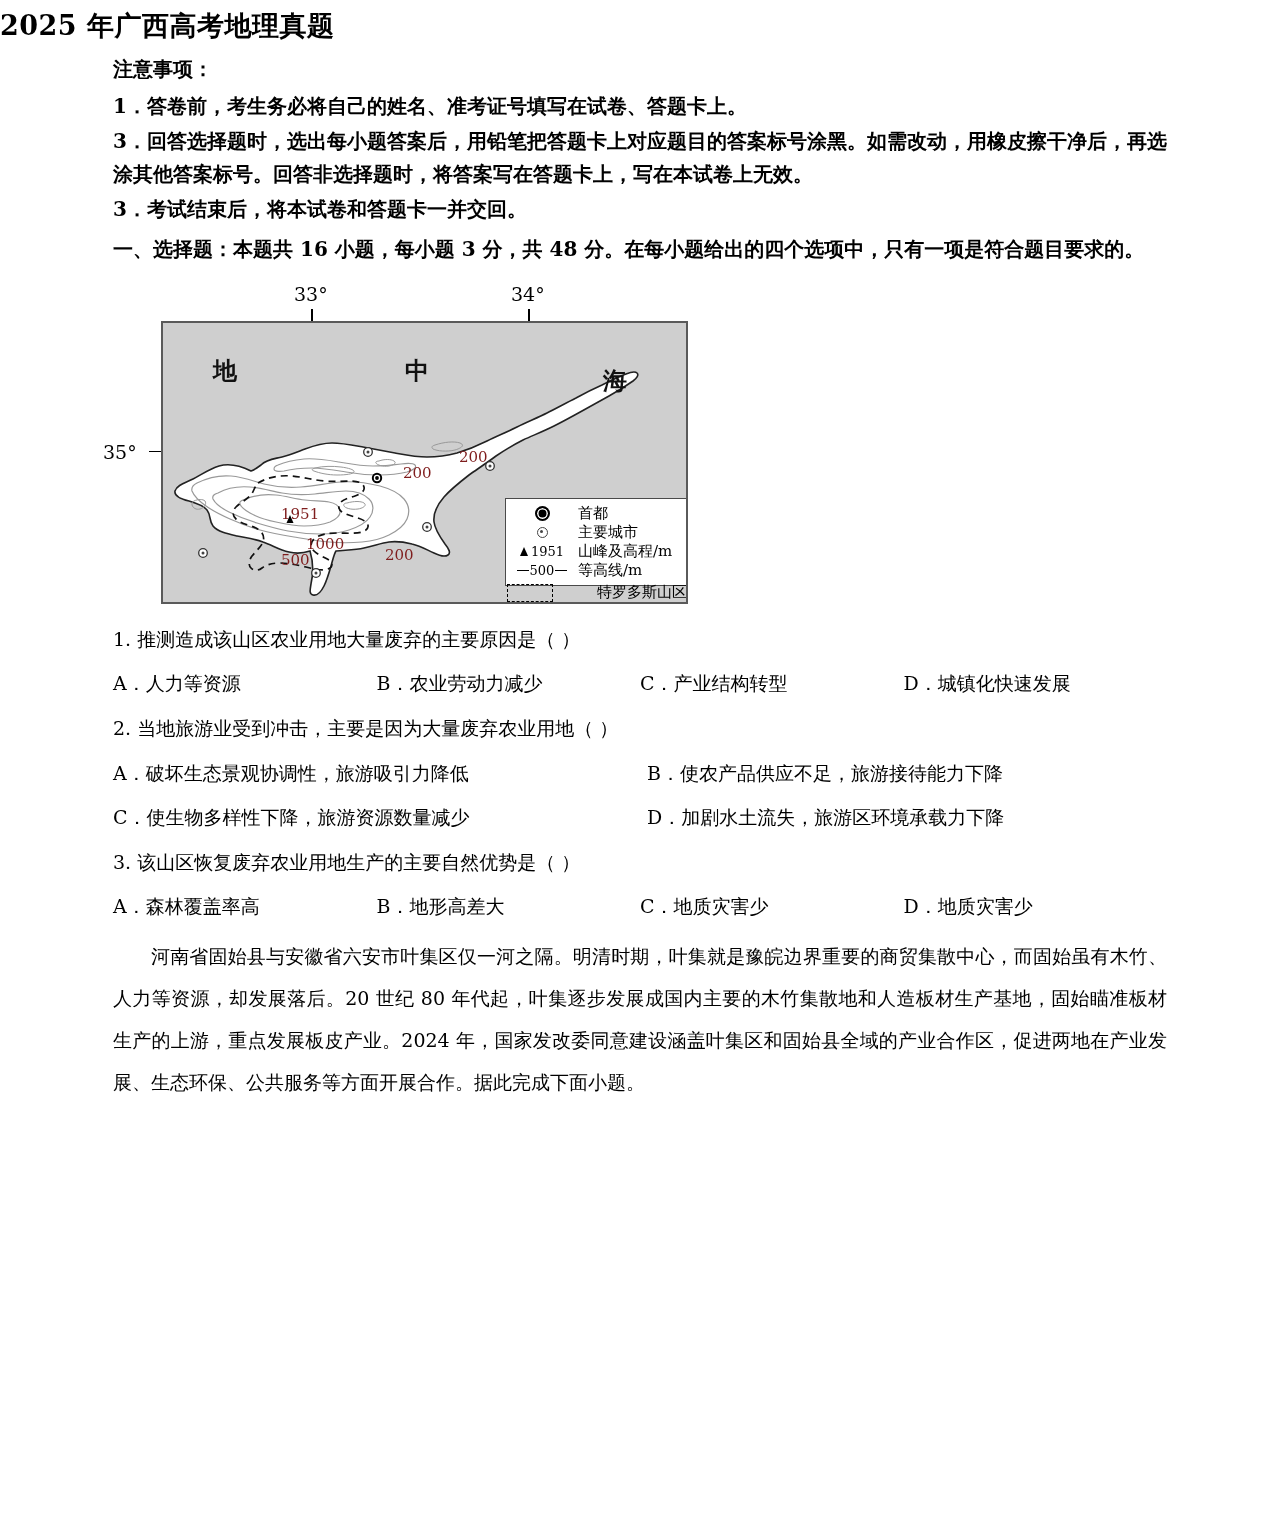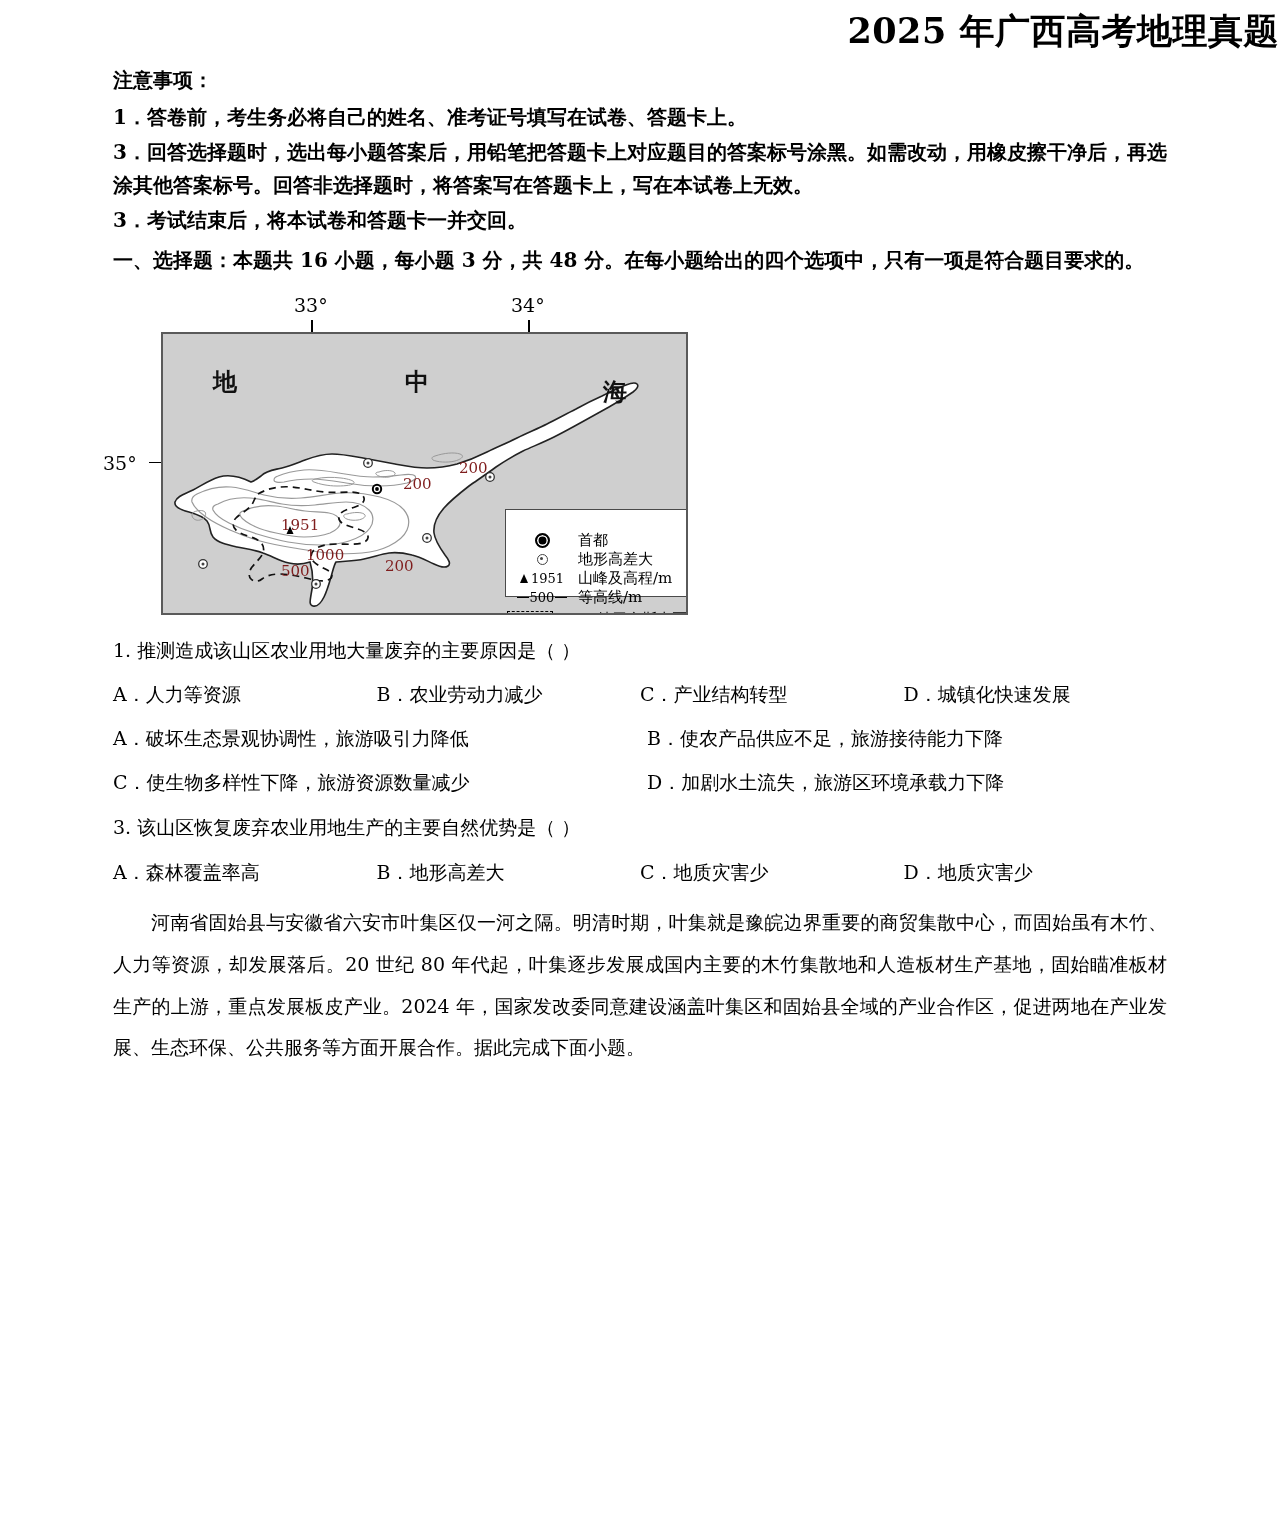--- a/index.html
+++ b/index.html
@@ -15,22 +15,22 @@
     color: #000;
     overflow: hidden;
   }
   .page {
     position: relative;
     width: 1279px;
     height: 1517px;
     padding: 0;
   }
   .title {
-    text-align: right;
-    font-size: 35px;
+    text-align: left;
+    font-size: 27px;
     font-weight: bold;
     letter-spacing: 0.5px;
     margin: 8px 0 12px 0;
     font-family: "DejaVu Serif", "Liberation Serif", serif;
   }
   .content {
     padding: 0 112px 0 113px;
   }
   .notice-head {
     font-size: 20px;
@@ -116,21 +116,21 @@
   }
   .legend-box {
     position: absolute;
     left: 342px;
     top: 175px;
     width: 183px;
     height: 88px;
     background: #ffffff;
     border: 1.5px solid #4a4a4a;
     box-sizing: border-box;
-    padding: 21px 0 0 0;
+    padding: 5px 0 0 0;
   }
   .legend-row {
     display: flex;
     align-items: center;
     height: 19px;
     font-size: 14px;
     line-height: 1;
   }
   .legend-sym {
     width: 72px;
@@ -399,21 +399,21 @@
           <div class="legend-row">
             <span class="legend-sym">
               <span class="sym-capital"></span>
             </span>
             <span class="legend-txt">首都</span>
           </div>
           <div class="legend-row">
             <span class="legend-sym">
               <span class="sym-city"></span>
             </span>
-            <span class="legend-txt">地形高差大</span>
+            <span class="legend-txt">主要城市</span>
           </div>
           <div class="legend-row">
             <span class="legend-sym">
               <span class="sym-peak">
                 <span class="tri"></span>
                 <span class="sym-peak-num">1951</span>
               </span>
             </span>
             <span class="legend-txt">山峰及高程/m</span>
           </div>
@@ -439,20 +439,21 @@
     </div>
 
     <div class="q-stem">1. 推测造成该山区农业用地大量废弃的主要原因是（    ）</div>
     <div class="opts four">
       <div>A．人力等资源</div>
       <div>B．农业劳动力减少</div>
       <div>C．产业结构转型</div>
       <div>D．城镇化快速发展</div>
     </div>
 
+    <div class="q-stem">2. 当地旅游业受到冲击，主要是因为大量废弃农业用地（    ）</div>
     <div class="opts two">
       <div>A．破坏生态景观协调性，旅游吸引力降低</div>
       <div>B．使农产品供应不足，旅游接待能力下降</div>
     </div>
     <div class="opts two">
       <div>C．使生物多样性下降，旅游资源数量减少</div>
       <div>D．加剧水土流失，旅游区环境承载力下降</div>
     </div>
 
     <div class="q-stem">3. 该山区恢复废弃农业用地生产的主要自然优势是（    ）</div>

